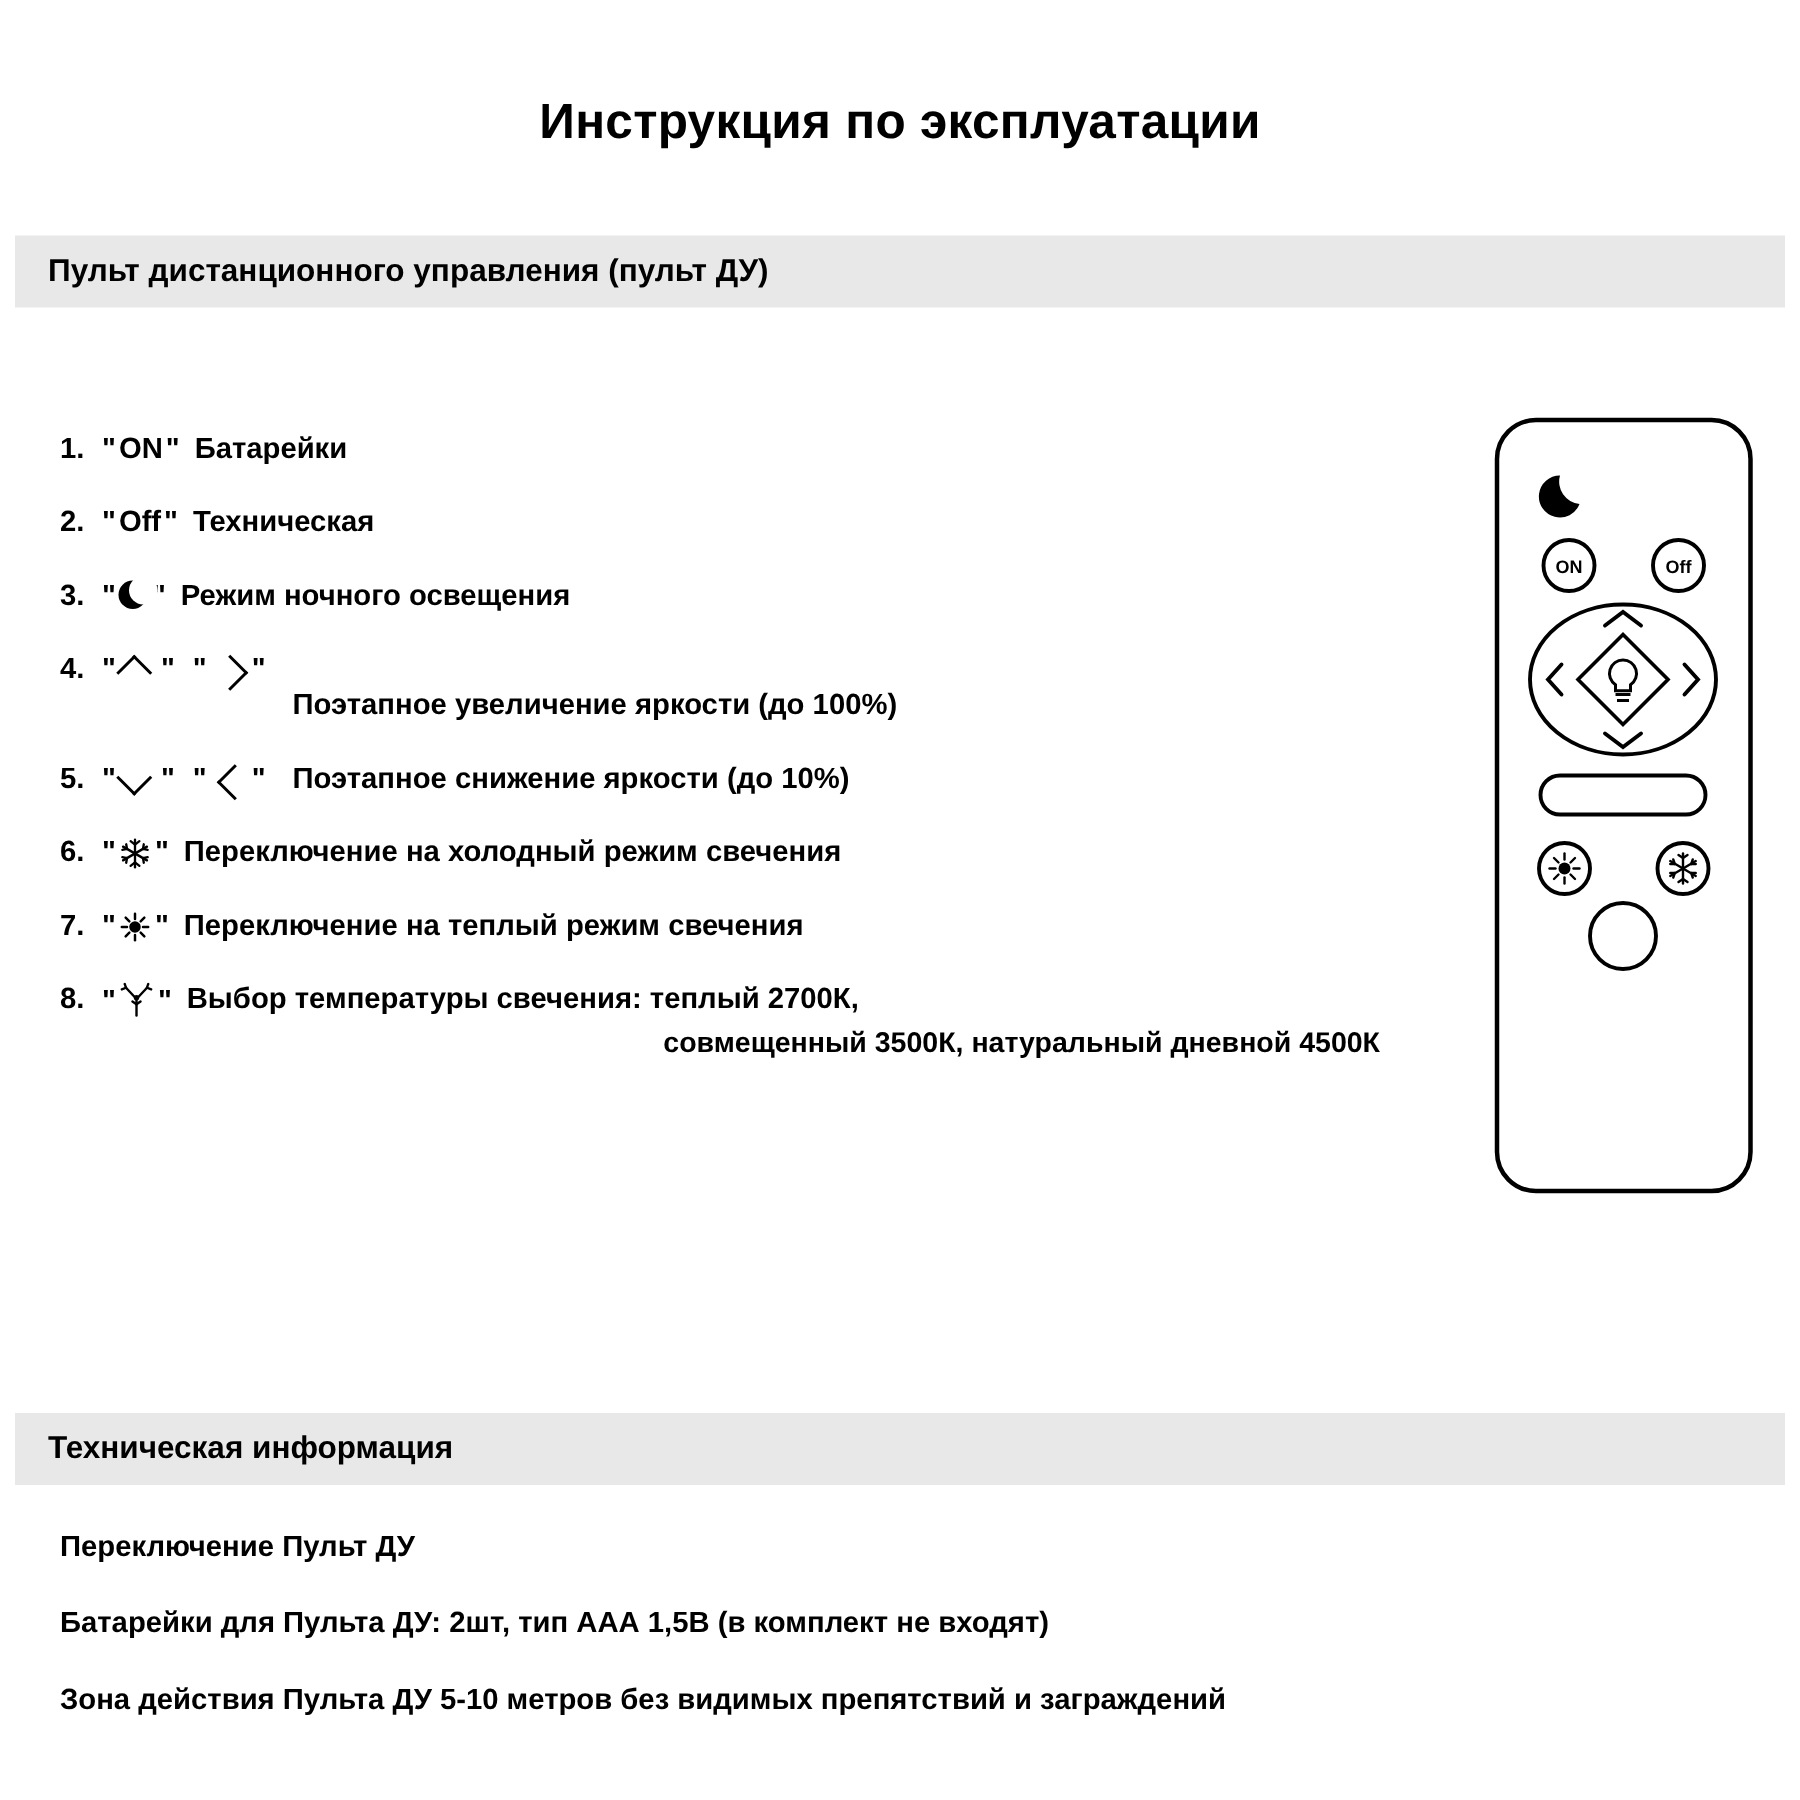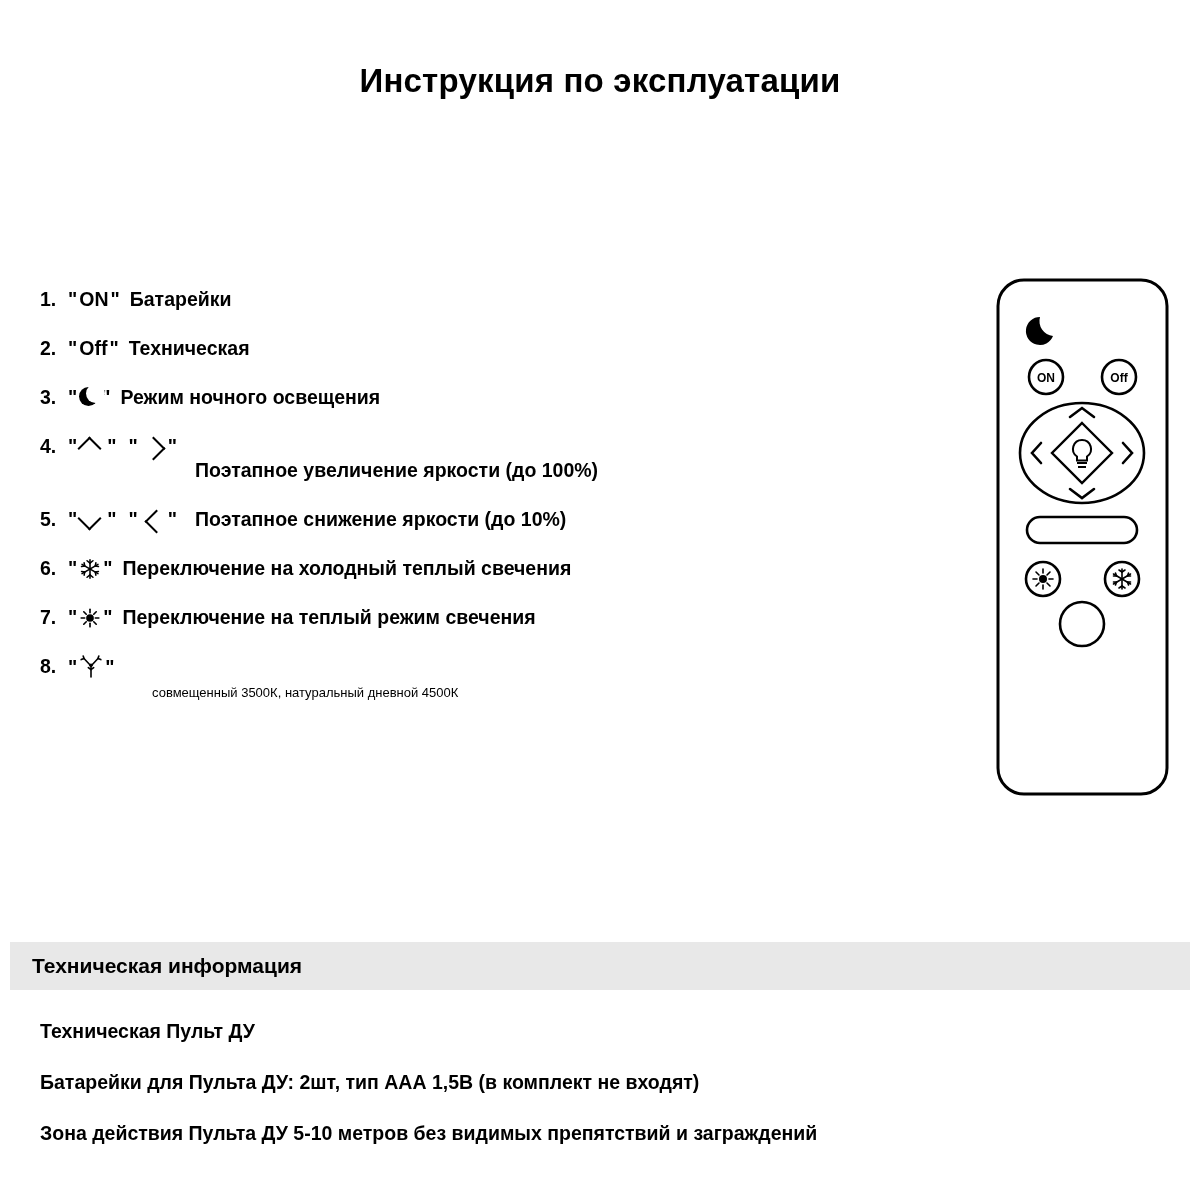--- a/index.html
+++ b/index.html
@@ -68,24 +68,25 @@
   }
   .tok {
     display: inline-flex;
     align-items: center;
     white-space: nowrap;
   }
   .q { padding: 0 2px; }
   .txt { margin-left: 8px; }
   .sub-line {
     margin-left: 114px;
-    font-size: 13px;
-    font-weight: normal;
+    font-size: 19px;
+    font-weight: bold;
     margin-top: -20px;
     margin-bottom: 26px;
+    text-align: right;
   }
   .moon-glyph {
     width: 20px; height: 22px;
     position: relative;
     display: inline-block;
     vertical-align: -4px;
   }
   .moon-glyph::before {
     content: "";
     position: absolute;
@@ -143,20 +144,23 @@
     margin-bottom: 28px;
   }
 </style>
 </head>
 <body>
 
 <div class="page">
 
   <div class="doc-title">Инструкция по эксплуатации</div>
 
+  <div class="section-bar" id="bar-remote">
+    <span class="section-label">Пульт дистанционного управления (пульт ДУ)</span>
+  </div>
 
   <div class="list">
 
     <div class="list-item">
       <span class="num">1.</span>
       <span class="tok">
         <span class="q">"</span>
         <span style="font-size:19.5px;font-weight:bold;">ON</span>
         <span class="q">"</span>
       </span>
@@ -237,21 +241,21 @@
             <line x1="17.8" y1="15.3" x2="21.2" y2="14.7"></line>
               <line x1="17.8" y1="15.3" x2="18.4" y2="18.7"></line>
             <line x1="17.8" y1="8.7" x2="21.2" y2="9.3"></line>
               <line x1="17.8" y1="8.7" x2="18.4" y2="5.3"></line>
             <line x1="6.2" y1="15.3" x2="2.8" y2="14.7"></line>
               <line x1="6.2" y1="15.3" x2="5.6" y2="18.7"></line>
           </g>
         </svg>
         <span class="q">"</span>
       </span>
-      <span class="txt">Переключение на холодный теплый свечения</span>
+      <span class="txt">Переключение на холодный режим свечения</span>
     </div>
 
     <div class="list-item">
       <span class="num">7.</span>
       <span class="tok">
         <span class="q">"</span>
         <svg class="sun" width="22" height="22" viewBox="0 0 24 24">
           <circle cx="12" cy="12" r="4.2" fill="#000"></circle>
           <g stroke="#000" stroke-width="1.8" stroke-linecap="round">
             <line x1="12" y1="2.4" x2="12" y2="6.2"></line>
@@ -282,20 +286,21 @@
               <line x1="5" y1="3.5" x2="4.2" y2="1"></line>
             <line x1="19" y1="3.5" x2="21.8" y2="4.6"></line>
               <line x1="19" y1="3.5" x2="19.8" y2="1"></line>
             <line x1="12" y1="14.5" x2="9.3" y2="12.6"></line>
               <line x1="12" y1="14.5" x2="14.7" y2="12.6"></line>
           </g>
           <circle cx="12" cy="10.2" r="1.8" fill="#000"></circle>
         </svg>
         <span class="q">"</span>
       </span>
+      <span class="txt">Выбор температуры свечения: теплый 2700К,</span>
     </div>
     <div class="sub-line" style="margin-top:0;margin-left:112px;">совмещенный 3500К, натуральный дневной 4500К</div>
 
   </div>
 
   <div class="remote">
     <svg width="175" height="520" viewBox="0 0 175 520">
       <rect x="3" y="3" width="169" height="514" rx="26" ry="26" fill="#ffffff" stroke="#000" stroke-width="3"></rect>
 
       <g>
@@ -364,18 +369,18 @@
 
       <circle cx="87" cy="347" r="22" fill="#fff" stroke="#000" stroke-width="2.6"></circle>
     </svg>
   </div>
 
   <div class="section-bar" id="bar-tech">
     <span class="section-label">Техническая информация</span>
   </div>
 
   <div class="tech">
-    <div class="tech-line">Техническая Пульт ДУ</div>
+    <div class="tech-line">Переключение Пульт ДУ</div>
     <div class="tech-line">Батарейки для Пульта ДУ: 2шт, тип ААА 1,5В (в комплект не входят)</div>
     <div class="tech-line">Зона действия Пульта ДУ 5-10 метров без видимых препятствий и заграждений</div>
   </div>
 
 </div>
 
 </body></html>

